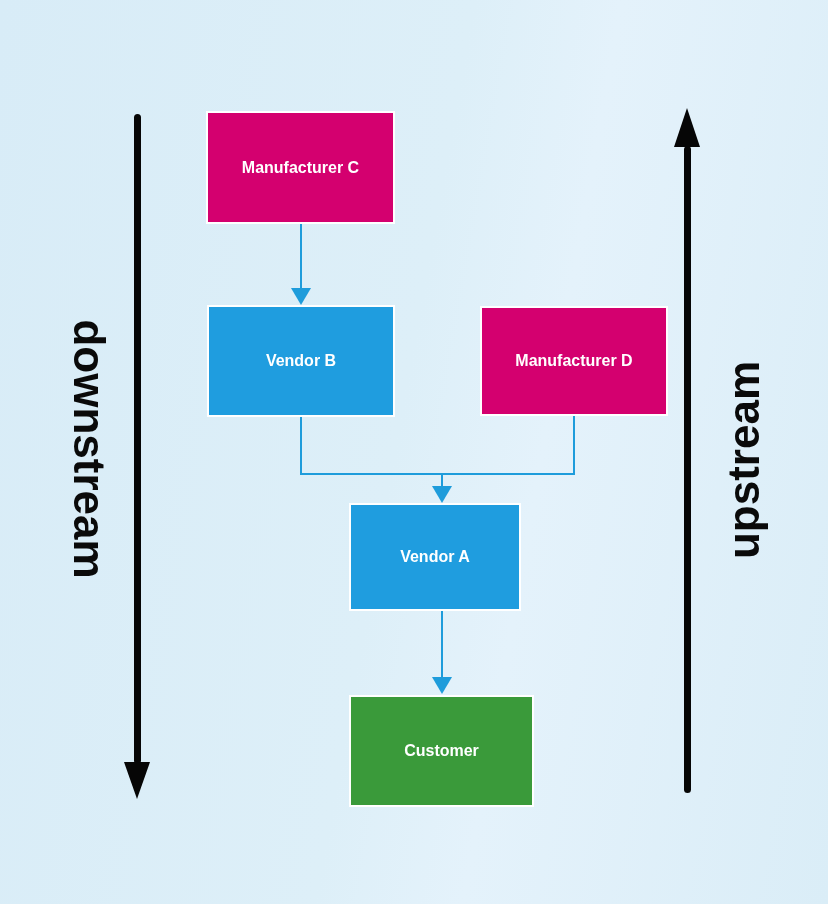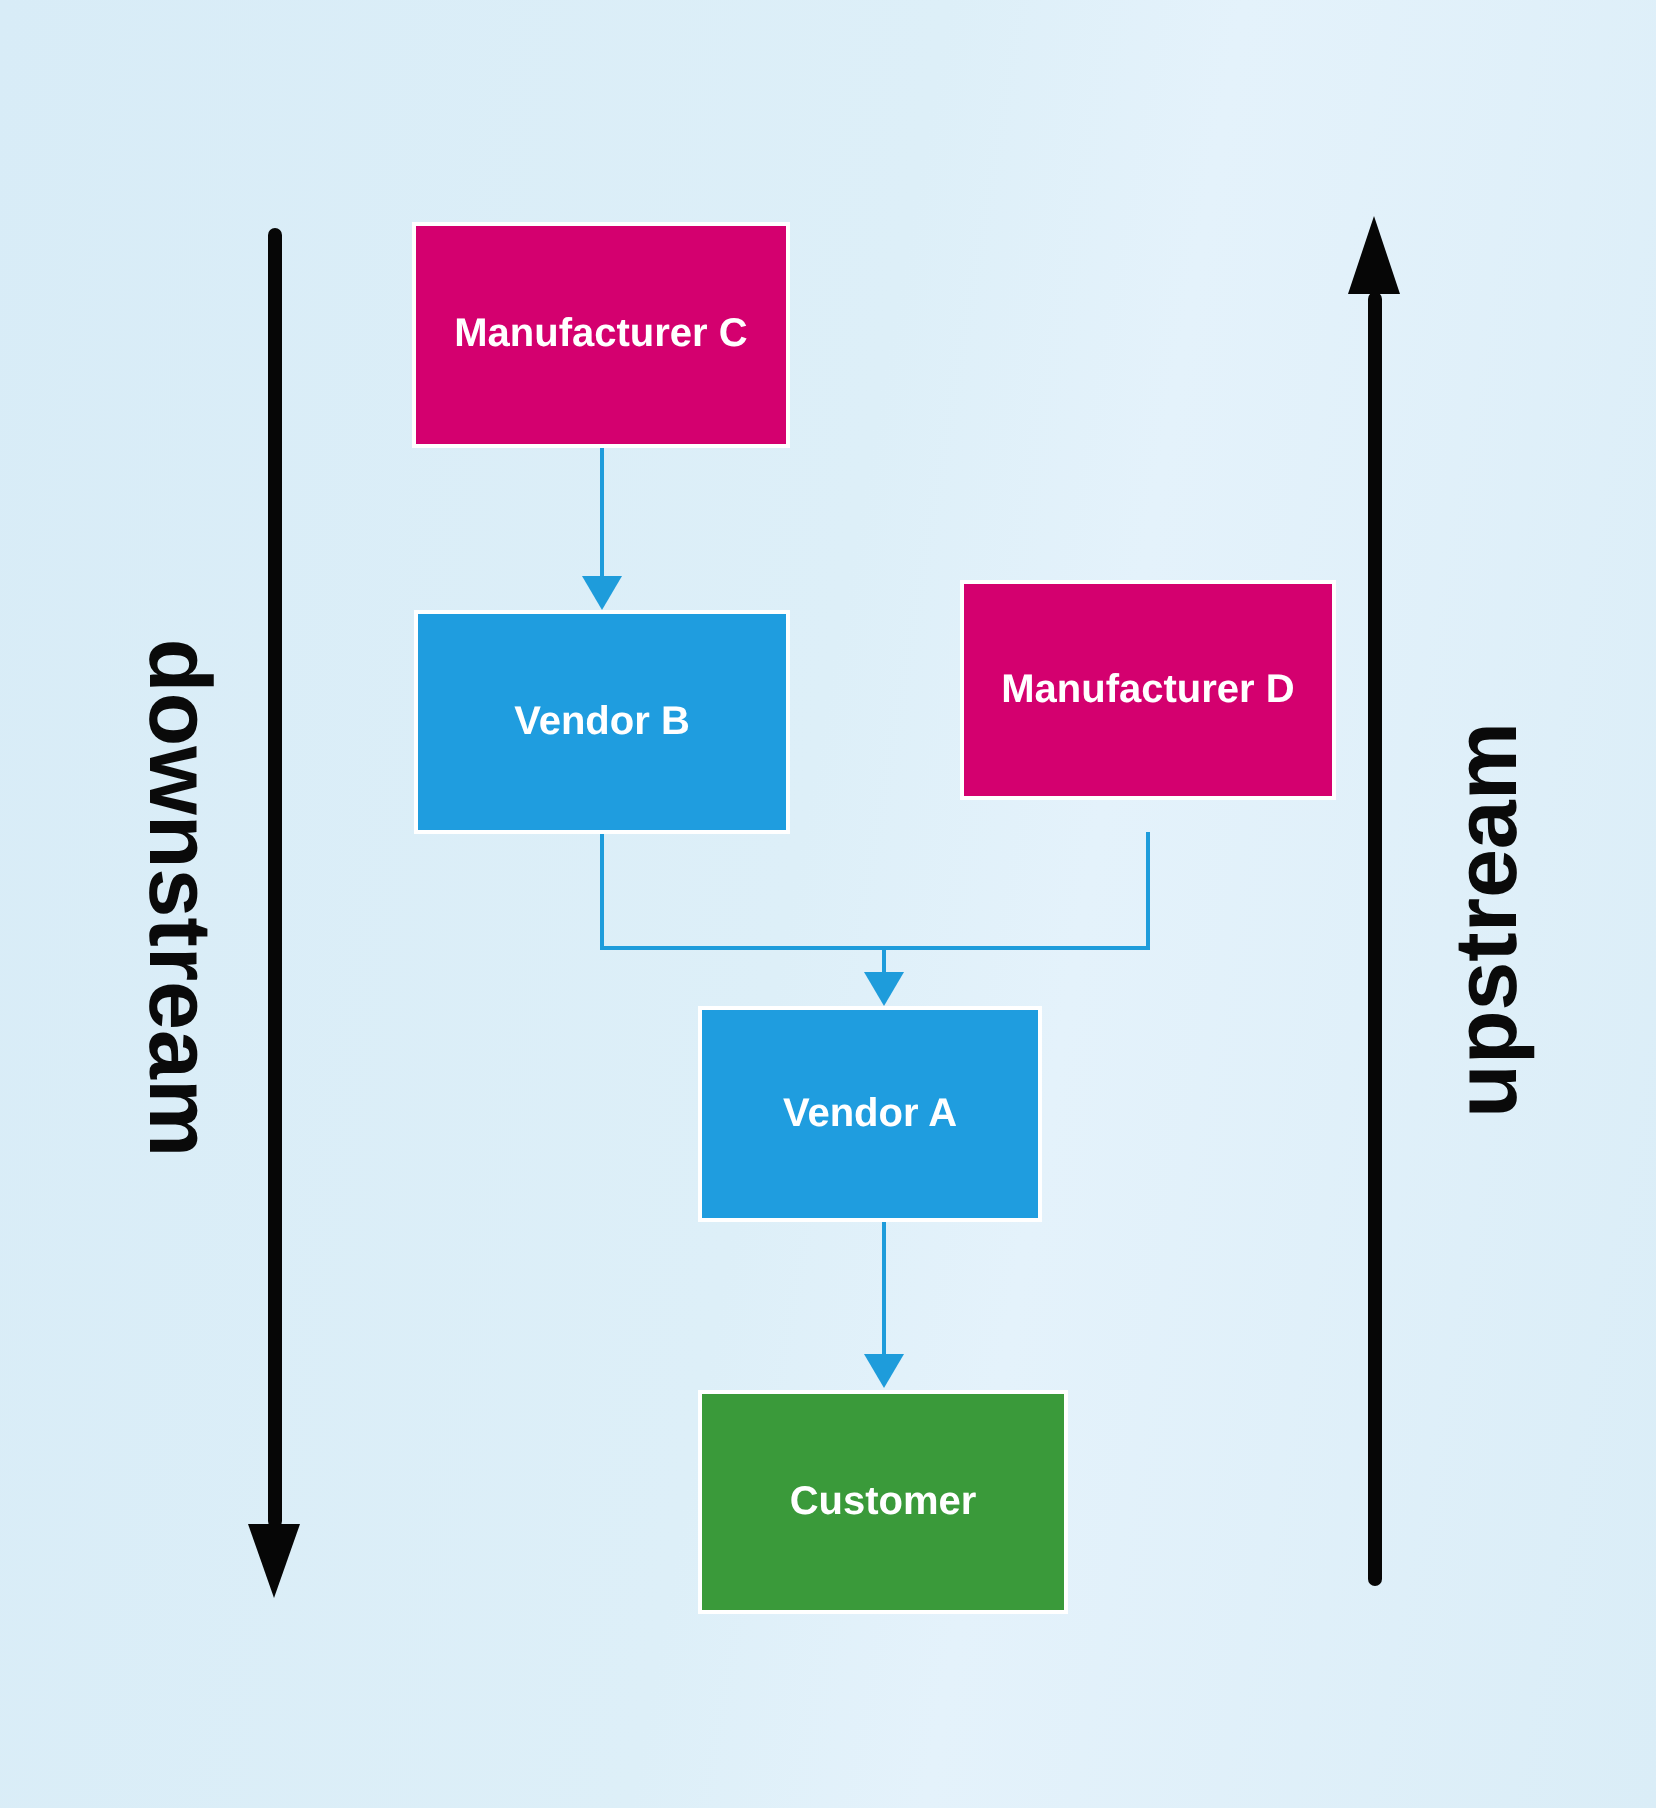--- a/index.html
+++ b/index.html
@@ -14,29 +14,29 @@
   
   .node{
     position:absolute;
     box-sizing:border-box;
     border:2px solid #ffffff;
     display:flex;
     align-items:center;
     justify-content:center;
     color:#ffffff;
     font-weight:bold;
-    font-size:20px;
+    font-size:16px;
     text-align:center;
   }
   .node.magenta{background:#D4006F;}
   .node.blue{background:#1F9DDF;}
   .node.green{background:#3A9A3A;}
   #node-manufacturer-c{left:206px;top:111px;width:189px;height:113px;}
   #node-vendor-b{left:207px;top:305px;width:188px;height:112px;}
-  #node-manufacturer-d{left:480px;top:290px;width:188px;height:110px;}
+  #node-manufacturer-d{left:480px;top:306px;width:188px;height:110px;}
   #node-vendor-a{left:349px;top:503px;width:172px;height:108px;}
   #node-customer{left:349px;top:695px;width:185px;height:112px;}
   
   .conn{position:absolute;background:#1E9CDB;}
   .conn-head{
     position:absolute;width:0;height:0;
     border-left:10px solid transparent;
     border-right:10px solid transparent;
     border-top:17px solid #1E9CDB;
   }

